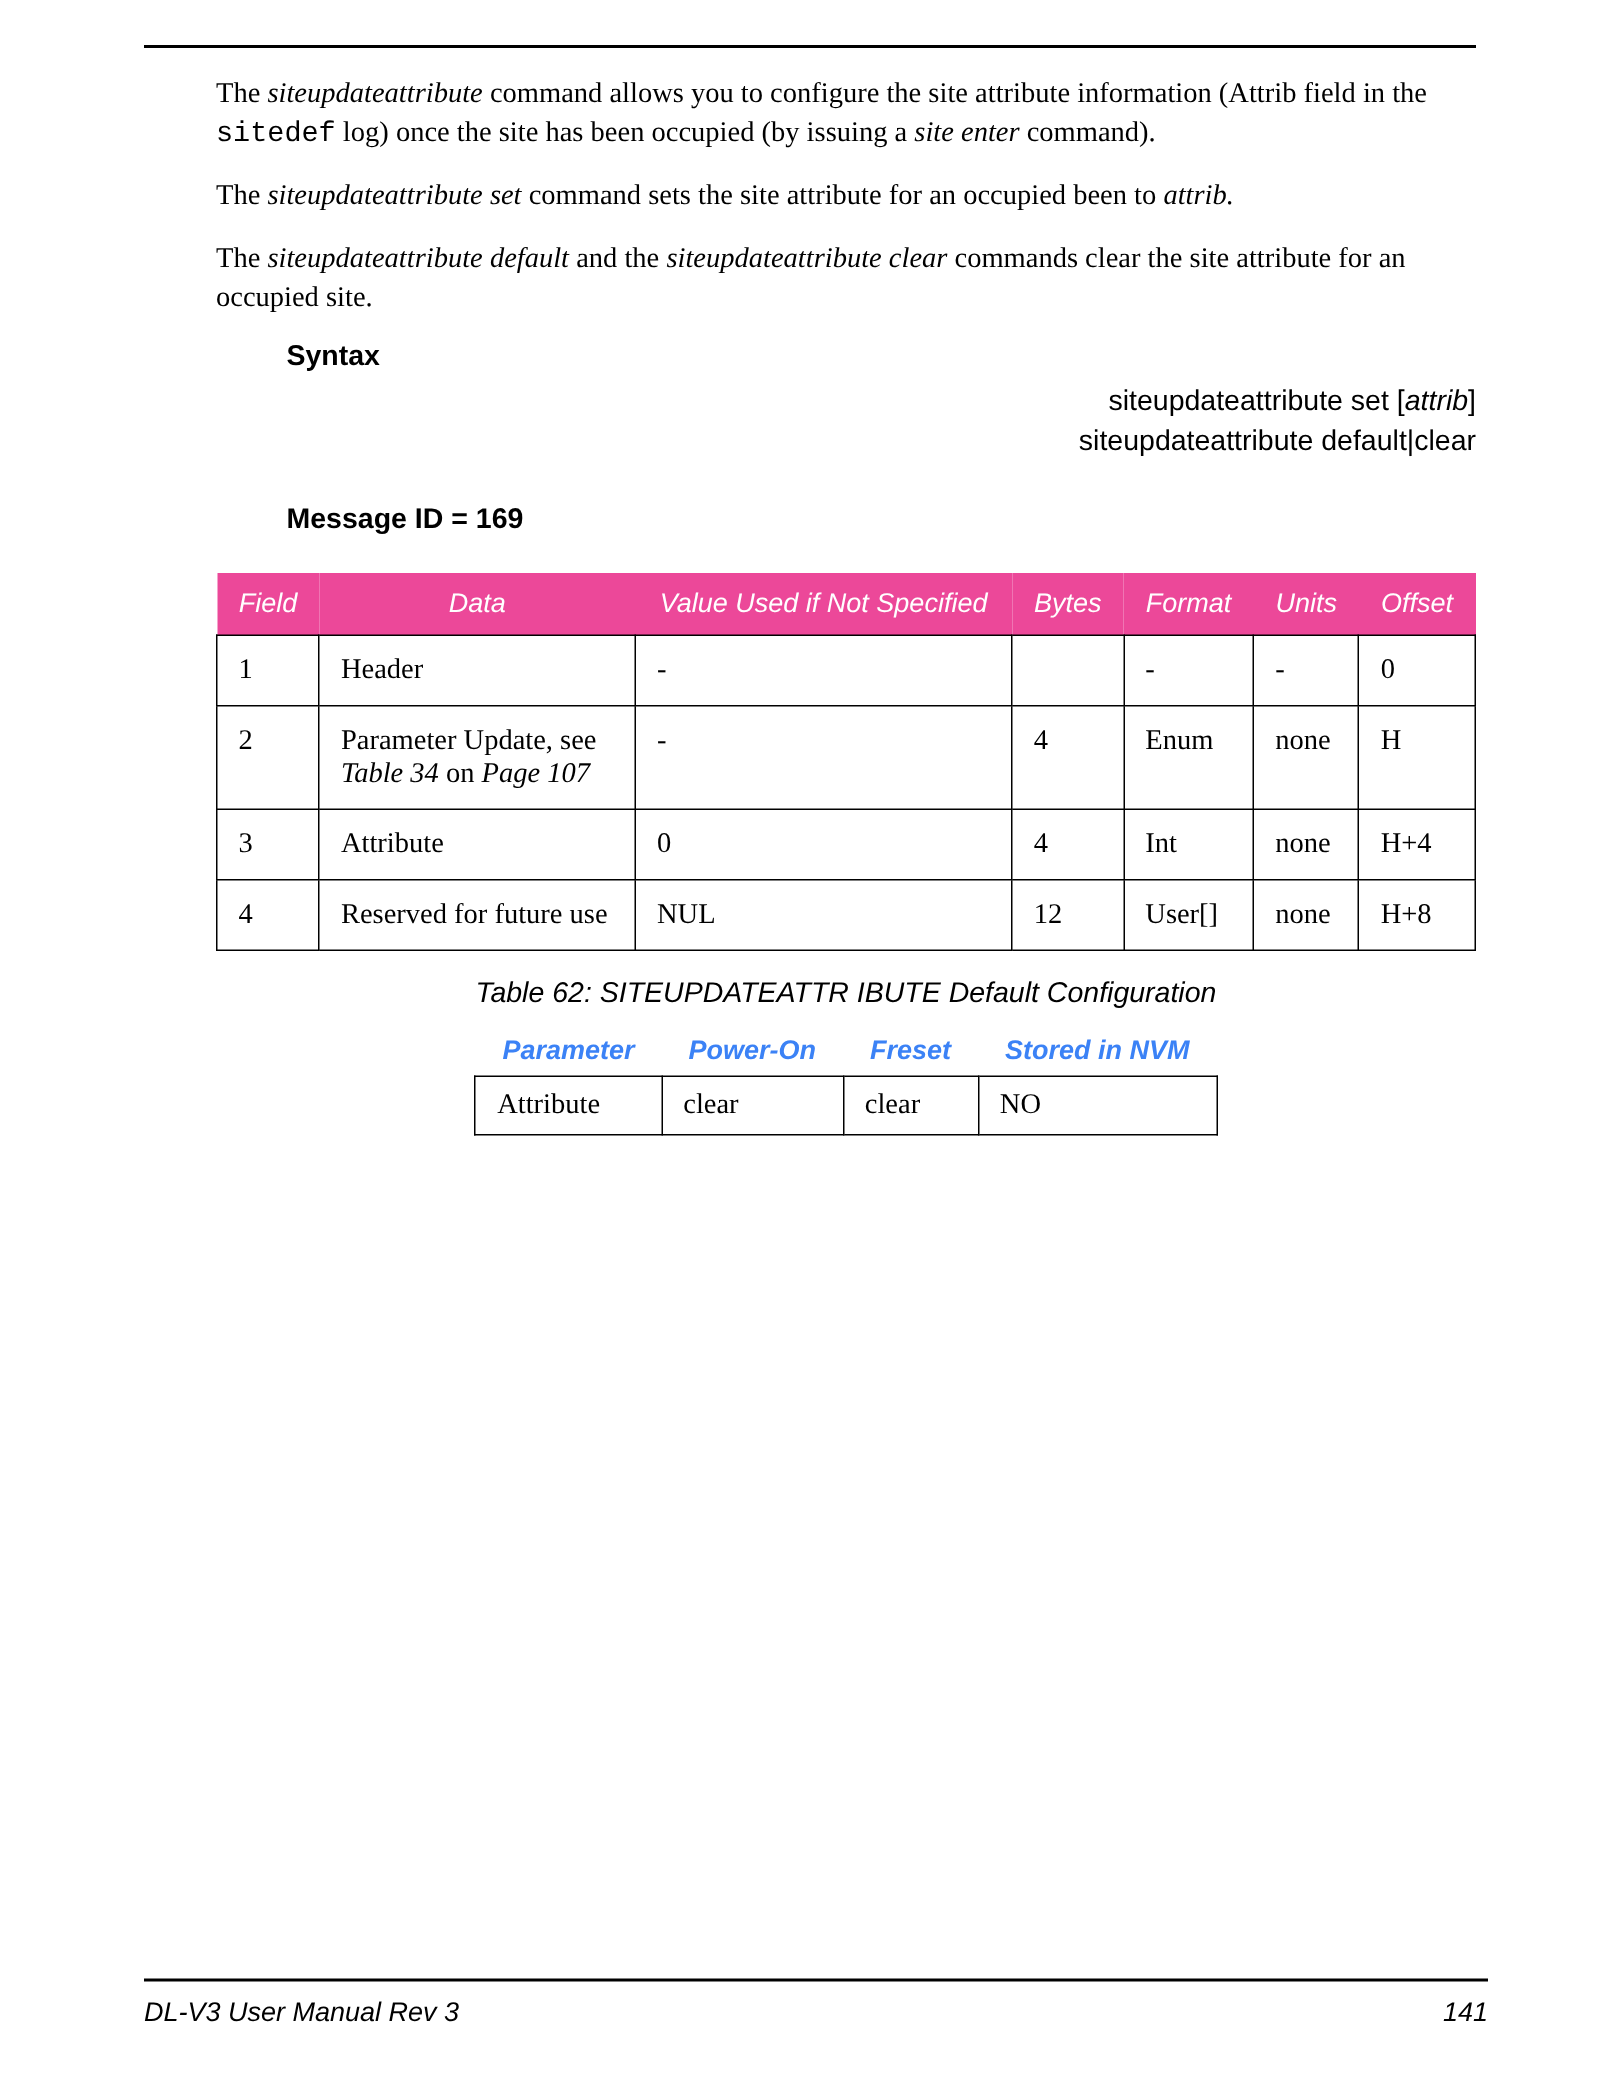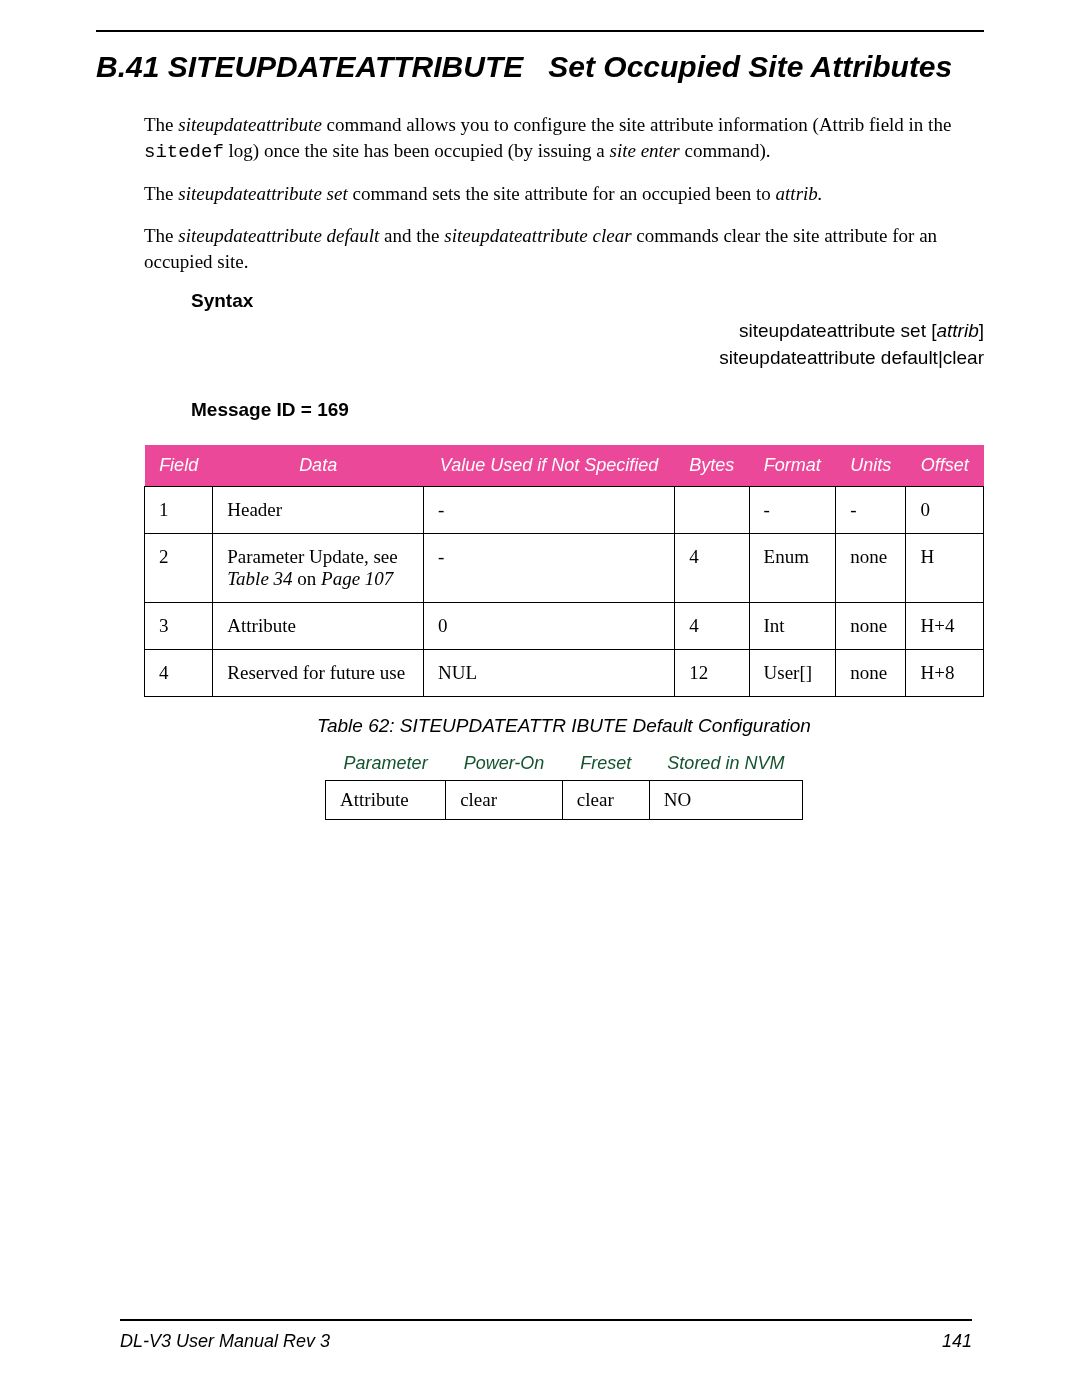--- a/index.html
+++ b/index.html
@@ -89,60 +89,54 @@
     margin-bottom: 10px;
   }
 
   table.deftable {
     border-collapse: collapse;
     margin: 0 auto;
   }
   table.deftable th {
     font-family: Arial, Helvetica, sans-serif;
     font-style: italic;
-    font-weight: normal;
-    color: #14532d;
+    font-weight: bold;
+    color: #3b82f6;
     font-size: 18px;
     padding: 6px 18px;
     border: none;
     text-align: center;
   }
   table.deftable td {
     border: 1px solid #000;
     padding: 8px 14px;
     font-size: 19px;
   }
 
   .footer {
     position: absolute;
     bottom: 36px;
     left: 96px;
-    right: 108px;
-    margin-left: 24px;
+    right: 88px;
   }
   .footer .rule { margin-bottom: 10px; }
   .footer-line {
     display: flex;
     justify-content: space-between;
     font-family: Arial, Helvetica, sans-serif;
     font-style: italic;
     font-size: 18px;
   }
 </style>
 </head>
 <body>
 
 <div class="page">
   <div class="rule"></div>
 
-  <h1 class="section-title">
-    <span>B.41</span>
-    <span>SITEUPDATEATTRIBUTE</span>&nbsp;&nbsp;
-    <span>Set Occupied Site Attributes</span>
-  </h1>
 
   <div class="body-indent">
     <p class="para">
       <span>The </span><span class="cmdname">siteupdateattribute</span><span> command allows you to configure the site attribute information (Attrib field in the </span><span class="code-inline">sitedef</span><span> log) once the site has been occupied (by issuing a </span><span class="cmdname">site enter</span><span> command).</span>
     </p>
 
     <p class="para">
       <span>The </span><span class="cmdname">siteupdateattribute set</span><span> command sets the site attribute for an occupied been to </span><span class="cmdname">attrib.</span>
     </p>
 

